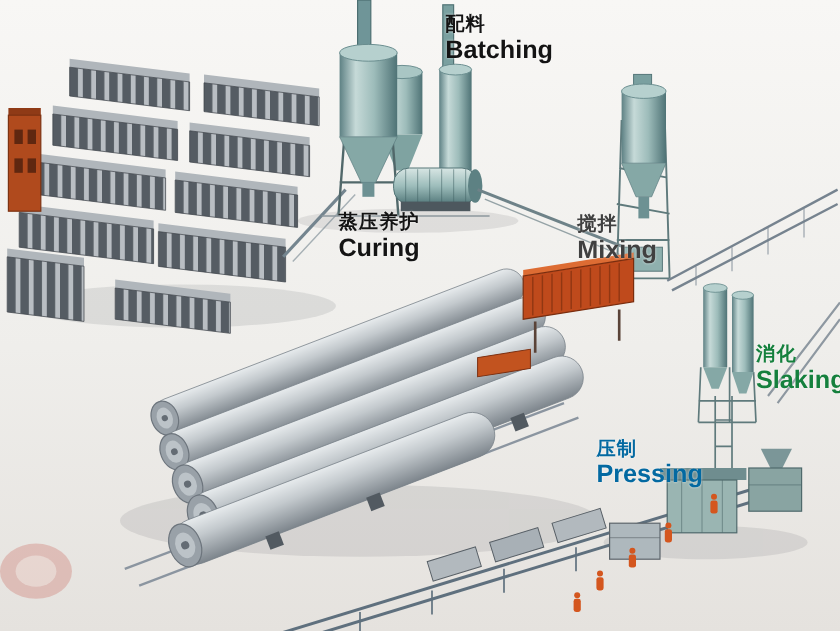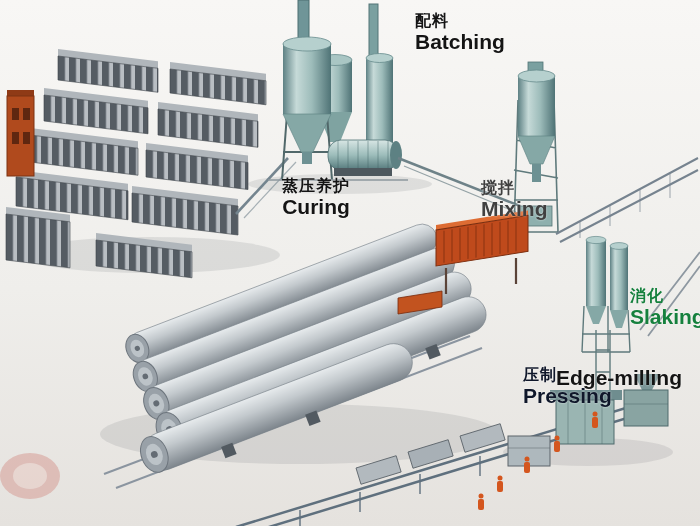--- a/index.html
+++ b/index.html
@@ -278,37 +278,36 @@
           <circle cx="557" cy="438" r="2.5"></circle>
           <rect x="554" y="441" width="6" height="11" rx="2"></rect>
         </g>
       <g>
           <circle cx="595" cy="414" r="2.5"></circle>
           <rect x="592" y="417" width="6" height="11" rx="2"></rect>
         </g>
     </g>
   </svg>
 
-  <div class="label label-batching" style="color: rgb(20, 20, 20); padding-left: 44px;">
+  <div class="label label-batching" style="color: rgb(20, 20, 20);">
     <span class="zh">配料</span>
     <span class="en">Batching</span>
   </div>
-  <div class="label label-curing" style="color: rgb(20, 20, 20); text-align: center;">
+  <div class="label label-curing" style="color: rgb(20, 20, 20);">
     <span class="zh">蒸压养护</span>
     <span class="en">Curing</span>
   </div>
   <div class="label label-mixing" style="color: #404040;">
     <span class="zh">搅拌</span>
     <span class="en">Mixing</span>
   </div>
   <div class="label label-slaking" style="color: #15803d;">
     <span class="zh">消化</span>
     <span class="en">Slaking</span>
   </div>
-  <div class="label label-pressing" style="color: #0f172a; margin-left: 26px;">
+  <div class="label label-pressing" style="color: #0369a1;">
     <span class="zh">压制</span>
     <span class="en">Pressing</span>
   </div>
   <div class="label label-edge-milling" style="color: rgb(20, 20, 20);">
-    <span class="en">Edge-milling</span>
   </div>
 
 </div>
 
 </body></html>

